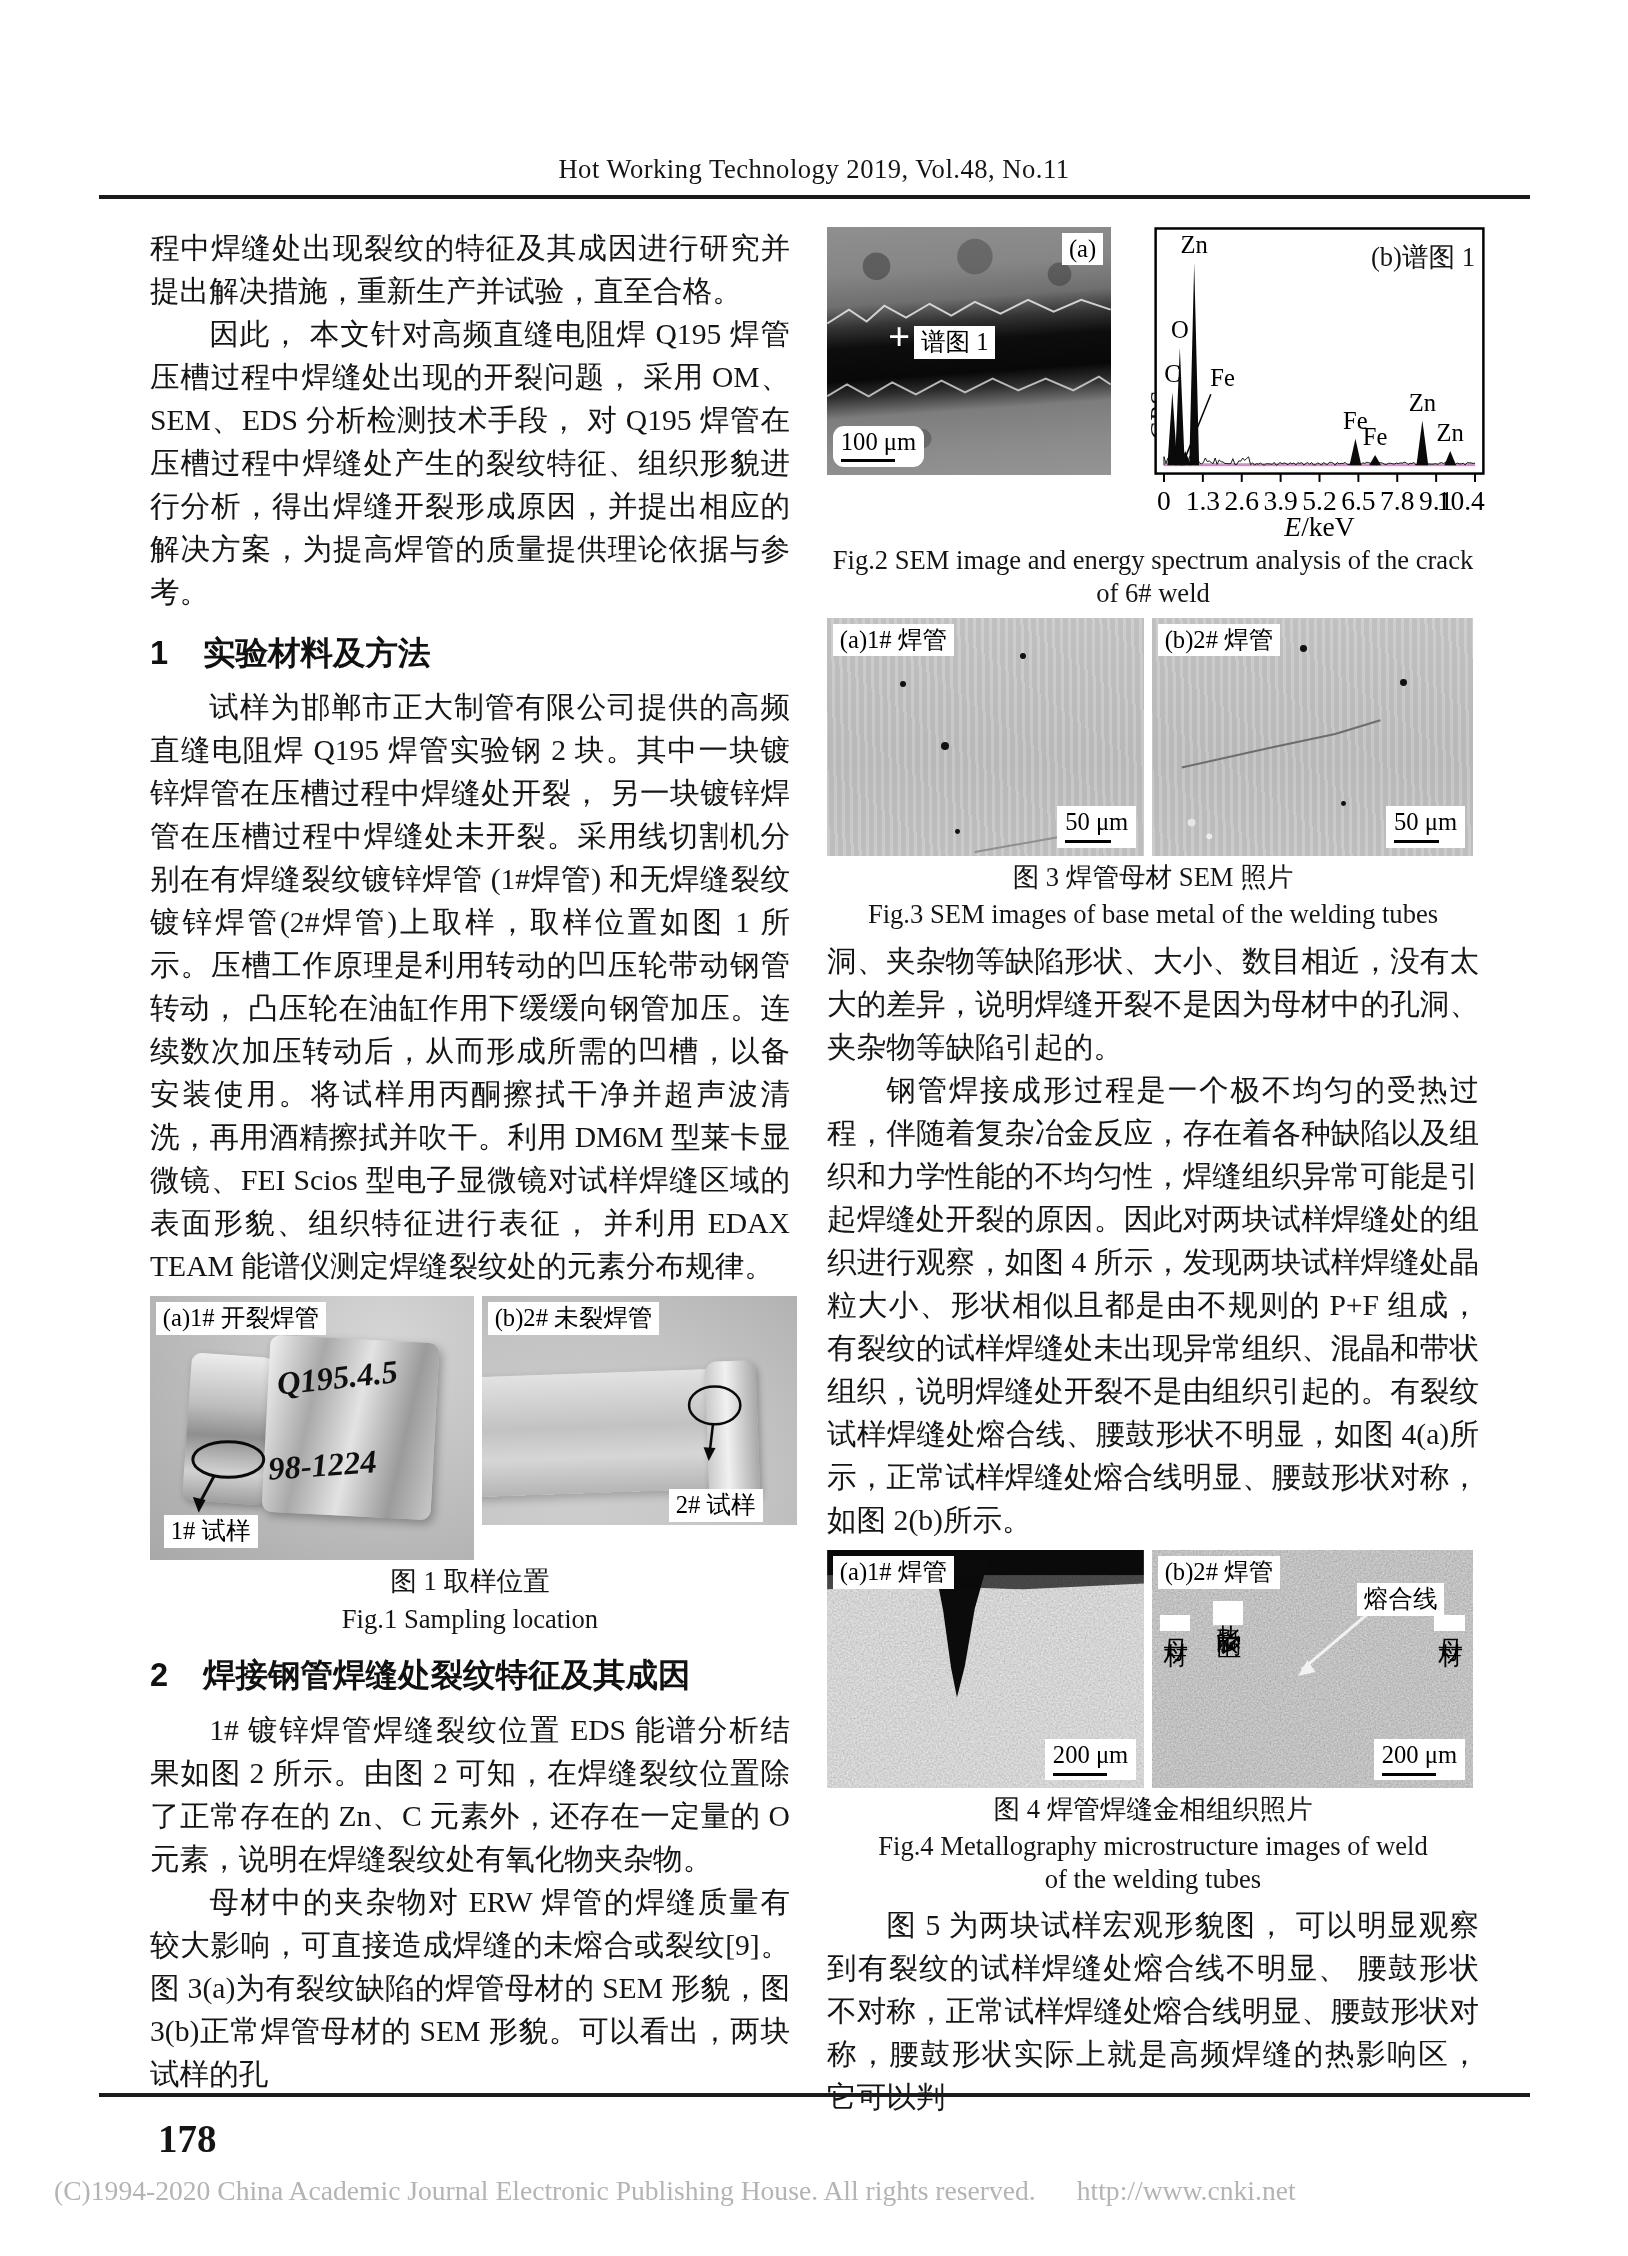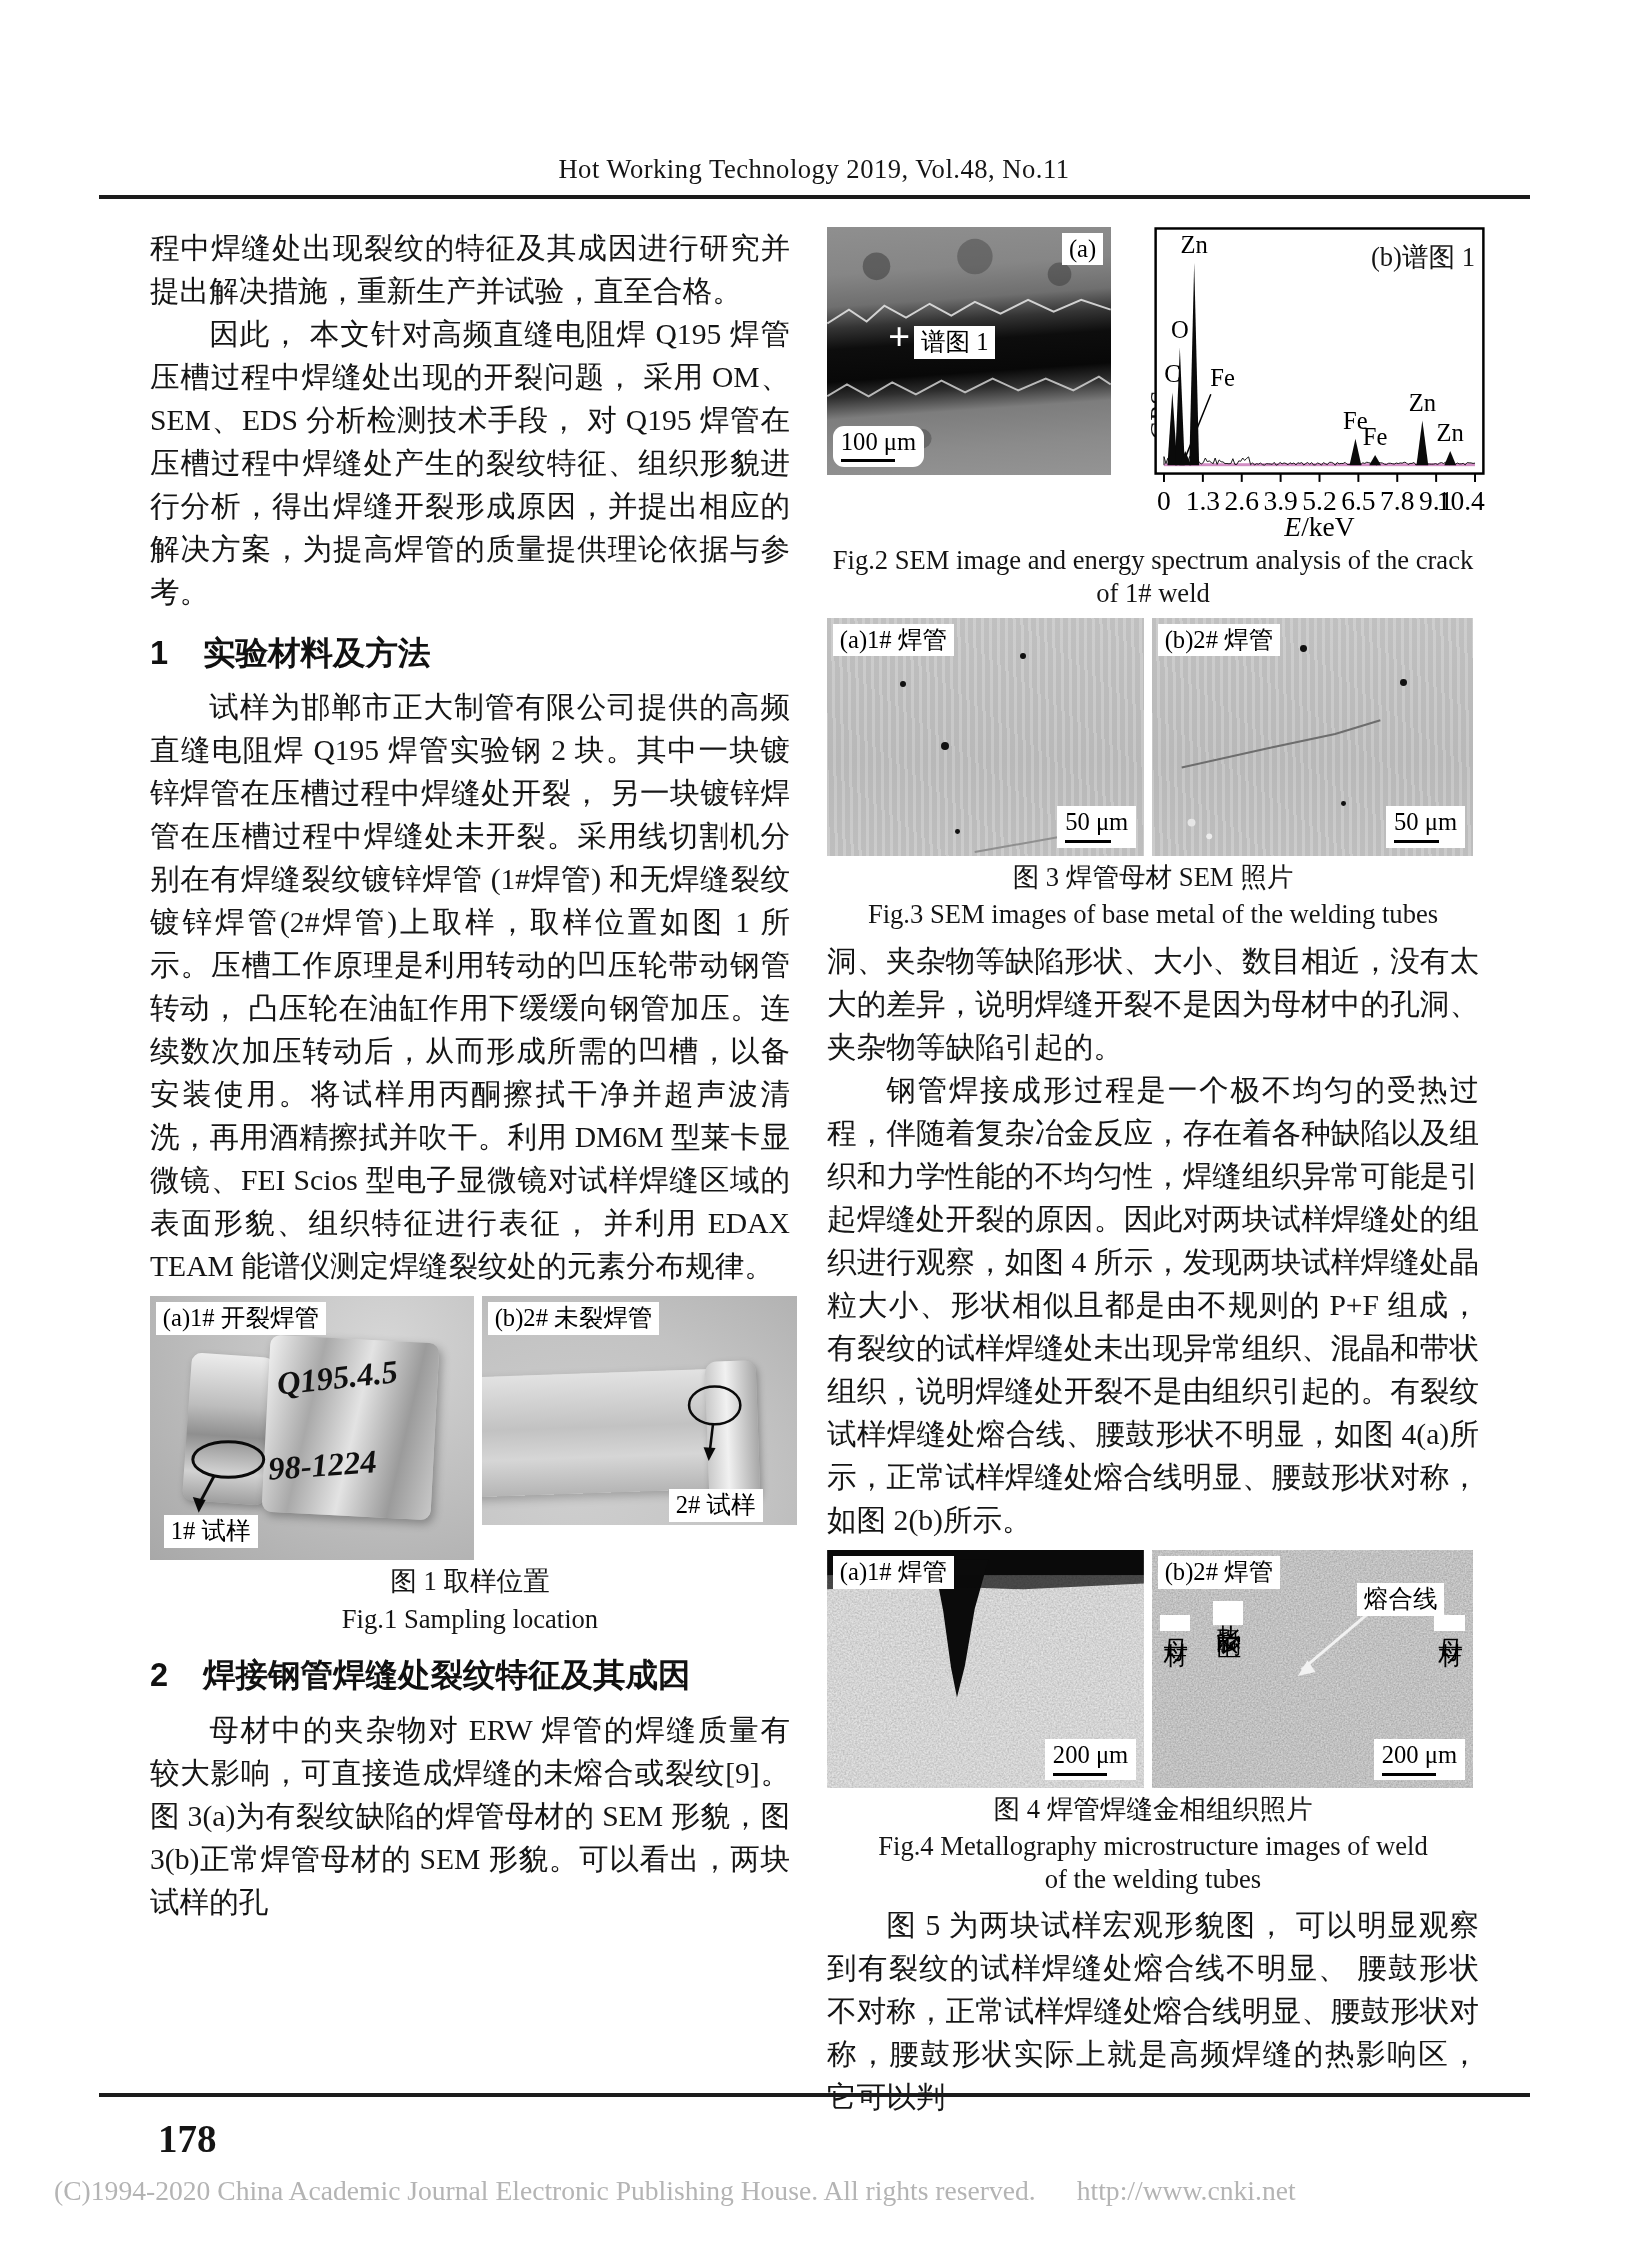--- a/index.html
+++ b/index.html
@@ -134,20 +134,21 @@
           <polygon points="241,193 235,177 249,178" fill="#0a0a0a"></polygon>
         </svg>
         <span class="plabel sample2">2# 试样</span>
       </div>
     </div>
     <p class="caption">图 1  取样位置</p>
     <p class="caption">Fig.1  Sampling location</p>
 
     <h2 class="sec"><span class="secnum">2</span><span>焊接钢管焊缝处裂纹特征及其成因</span></h2>
 
+    <p class="body indent">1# 镀锌焊管焊缝裂纹位置 EDS 能谱分析结果如图 2 所示。由图 2 可知，在焊缝裂纹位置除了正常存在的 Zn、C 元素外，还存在一定量的 O 元素，说明在焊缝裂纹处有氧化物夹杂物。</p>
     <p class="body indent">母材中的夹杂物对 ERW 焊管的焊缝质量有较大影响，可直接造成焊缝的未熔合或裂纹[9]。图 3(a)为有裂纹缺陷的焊管母材的 SEM 形貌，图 3(b)正常焊管母材的 SEM 形貌。可以看出，两块试样的孔</p>
   </div>
 
   <div class="col col-right">
 
     <div class="figrow" style="margin-top:0;">
       <div class="photo fig2sem">
         <svg class="annot" viewBox="0 0 288 252">
           <polyline points="0,98 22,84 40,96 58,80 80,92 104,78 126,90 150,76 176,88 204,74 230,86 258,74 288,84" fill="none" stroke="#e9e9e9" stroke-width="2" opacity="0.85"></polyline>
           <polyline points="0,172 20,160 42,172 66,158 90,170 116,156 140,168 168,154 194,166 222,154 250,166 276,152 288,160" fill="none" stroke="#dddddd" stroke-width="2" opacity="0.8"></polyline>
@@ -204,21 +205,21 @@
             <text x="247" y="288" text-anchor="middle" font-size="28" font-family="&quot;Liberation Serif&quot;,&quot;DejaVu Serif&quot;,serif">7.8</text>
             <line x1="286.49999999999994" y1="250.5" x2="286.49999999999994" y2="259" stroke="#000" stroke-width="2"></line>
             <text x="286.49999999999994" y="288" text-anchor="middle" font-size="28" font-family="&quot;Liberation Serif&quot;,&quot;DejaVu Serif&quot;,serif">9.1</text>
             <line x1="326" y1="250.5" x2="326" y2="259" stroke="#000" stroke-width="2"></line>
             <text x="336" y="288" text-anchor="end" font-size="28" font-family="&quot;Liberation Serif&quot;,&quot;DejaVu Serif&quot;,serif">10.4</text>
             <text x="168" y="314" text-anchor="middle" font-size="28" font-family="&quot;Liberation Serif&quot;,&quot;DejaVu Serif&quot;,serif"><tspan font-style="italic">E</tspan><tspan>/keV</tspan></text>
           </svg>
       </div>
     </div>
     <p class="caption" style="line-height:33px;">Fig.2  SEM image and energy spectrum analysis of the crack</p>
-    <p class="caption" style="line-height:33px;margin-top:0;">of 1# weld</p>
+    <p class="caption" style="line-height:33px;margin-top:0;">of 6# weld</p>
 
     <div class="figrow">
       <div class="photo fig3">
         <span class="plabel" style="left:5.9px;top:5.9px;">(a)1# 焊管</span>
         <div class="dot" style="left:73px;top:63px;width:5.9px;height:5.9px;"></div>
         <div class="dot" style="left:193px;top:35px;width:5.9px;height:5.9px;"></div>
         <div class="dot" style="left:114px;top:124px;width:7.9px;height:7.9px;"></div>
         <div class="dot" style="left:128px;top:211px;width:4.9px;height:4.9px;"></div>
         <svg class="annot" viewBox="0 0 322 242">
           <line x1="150" y1="238" x2="240" y2="222" stroke="#8f8f8f" stroke-width="2"></line>

